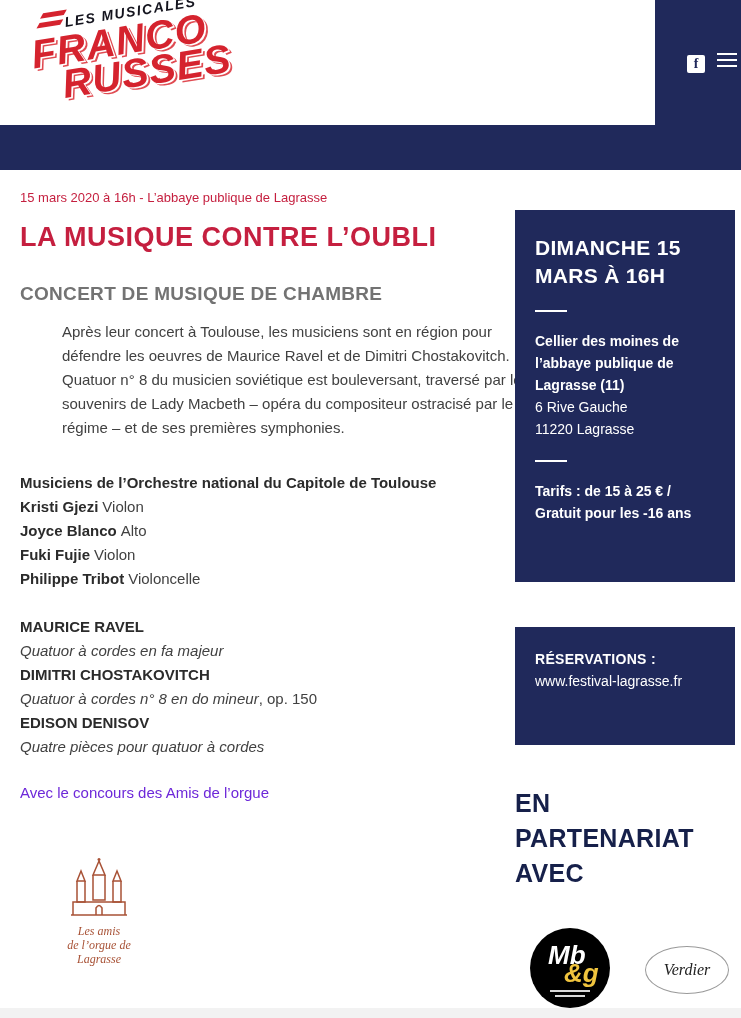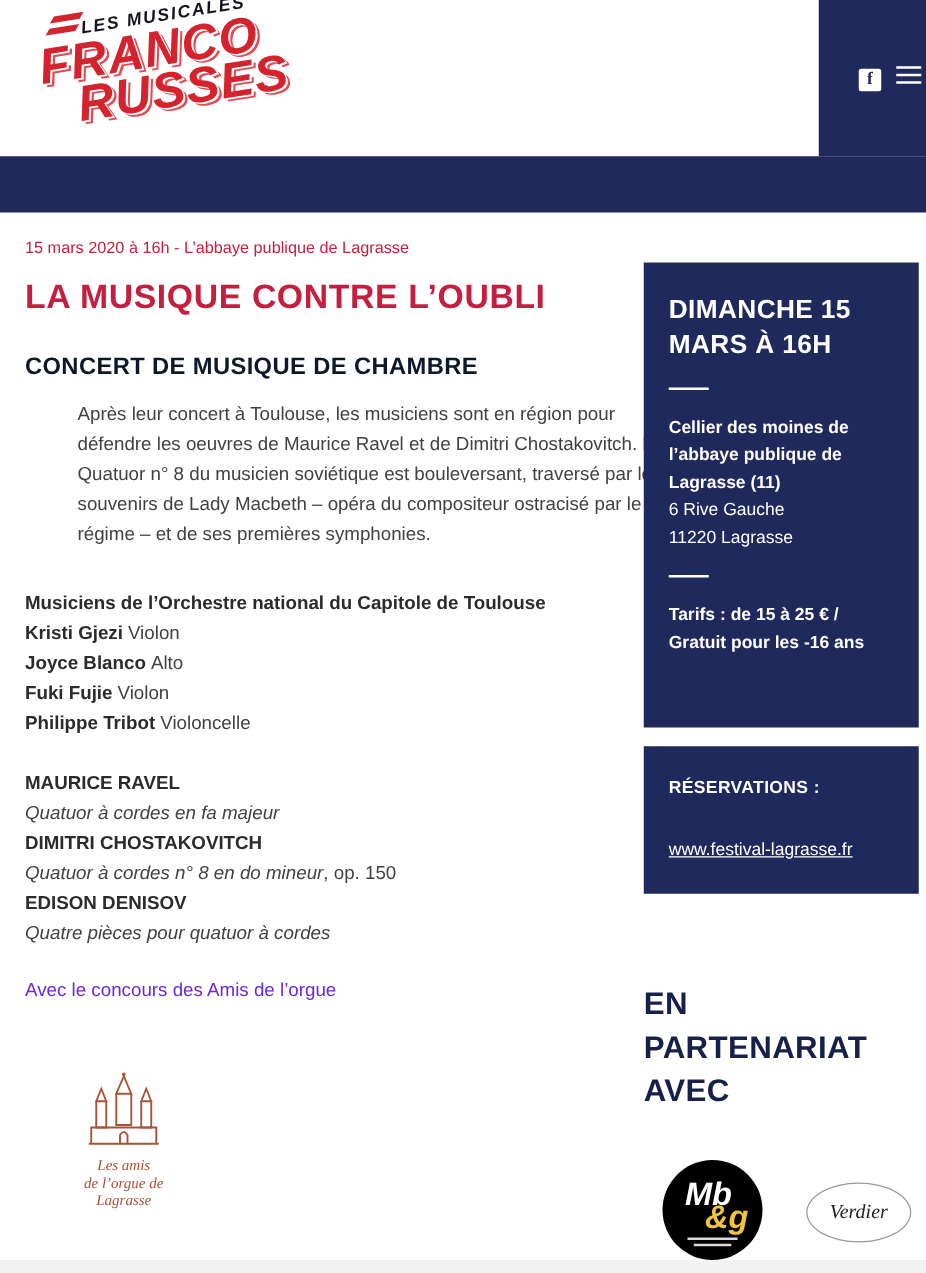--- a/index.html
+++ b/index.html
@@ -22,43 +22,43 @@
   .s1{left:16px;top:-4px;}
   .s2{left:11px;top:5px;}
   .logo-top{font-style:italic;font-weight:bold;font-size:14px;color:#14141e;
     letter-spacing:1.5px;margin:8px 0 2px 38px;white-space:nowrap;}
   .logo-big{font-style:italic;font-weight:800;font-size:40px;line-height:.86;color:#d5232e;
     letter-spacing:1px;text-shadow:1.5px 1.5px 0 #fff,3px 3px 0 #e04b52;white-space:nowrap;}
   .logo-russes{margin-left:26px;}
   
   .meta{position:absolute;left:20px;top:190px;font-size:13px;color:#c51f3f;}
   .h1{position:absolute;left:20px;top:222px;font-size:27px;font-weight:bold;color:#c51f3f;letter-spacing:.5px;}
-  .h2{position:absolute;left:20px;top:283px;font-size:19px;font-weight:bold;color:#0f172a;letter-spacing:.3px;}
+  .h2{position:absolute;left:20px;top:283px;font-size:19px;font-weight:bold;color:#737373;letter-spacing:.3px;}
   .desc{position:absolute;left:20px;top:320px;width:470px;font-size:15px;line-height:24px;color:#414141;margin-left:42px;}
   .musicians{position:absolute;left:20px;top:471px;width:470px;font-size:15px;line-height:24px;}
   .musicians .mh{font-weight:bold;color:#2b2b2b;}
   .m-name{font-weight:bold;color:#2b2b2b;margin-right:4px;}
   .program{position:absolute;left:20px;top:615px;width:470px;font-size:15px;line-height:24px;}
   .composer{font-weight:bold;color:#2b2b2b;}
   .work-it{font-style:italic;}
   .footnote{position:absolute;left:20px;top:784px;font-size:15px;color:#6d28d9;}
   
   .amis{position:absolute;left:44px;top:858px;width:110px;text-align:center;color:#a85236;}
   .amis-caption{font-family:"Liberation Serif",serif;font-style:italic;font-size:12px;line-height:14px;margin-top:2px;}
   
   .box{position:absolute;left:515px;width:220px;background:#20295b;color:#fff;box-sizing:border-box;padding:24px 20px;}
   .box1{top:210px;height:372px;}
-  .box2{top:597px;height:118px;}
+  .box2{top:627px;height:118px;}
   .box-title{font-size:21px;font-weight:bold;line-height:28px;letter-spacing:.3px;}
   .divider{width:32px;height:2px;background:#fff;margin:20px 0 18px 0;}
   .venue{font-size:14px;font-weight:bold;line-height:22px;}
   .addr{font-size:14px;line-height:22px;}
   .tarifs{font-size:14px;font-weight:bold;line-height:22px;}
   .resa-title{font-size:14px;font-weight:bold;letter-spacing:.3px;}
-  .resa-link{display:inline-block;margin-top:34px;font-size:14px;color:#fff;text-decoration:underline;cursor:pointer;}
+  .resa-link{display:inline-block;margin-top:6px;font-size:14px;color:#fff;cursor:pointer;}
   .partners{position:absolute;left:515px;top:786px;width:220px;font-size:25px;font-weight:bold;
     color:#16204a;line-height:35px;letter-spacing:.3px;}
   
   .mbg{position:absolute;left:530px;top:928px;width:80px;height:80px;border-radius:50%;background:#000000;
     color:#fff;cursor:pointer;overflow:hidden;}
   .mbg .t1{position:absolute;left:18px;top:12px;font-weight:800;font-style:italic;font-size:26px;color:#fff;}
   .mbg .t2{position:absolute;left:34px;top:30px;font-weight:800;font-style:italic;font-size:26px;color:#f0c43e;}
   .mbg .bar{position:absolute;left:20px;height:2px;background:rgba(255,255,255,.85);}
   .mbg .b1{top:62px;width:40px;}
   .mbg .b2{top:67px;width:30px;left:25px;}

